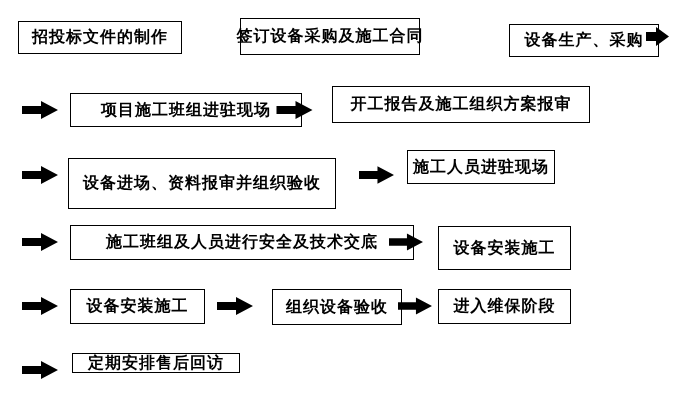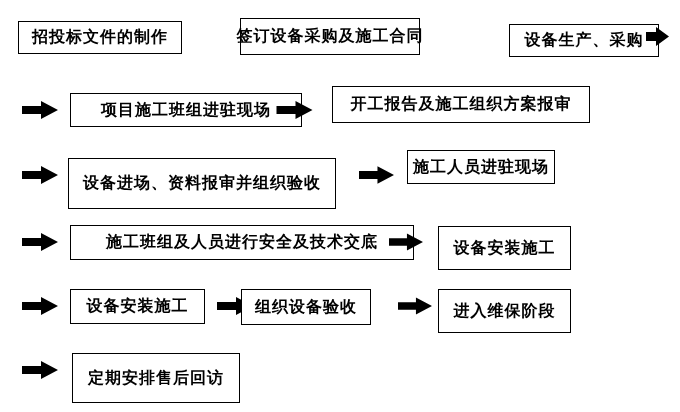--- a/index.html
+++ b/index.html
@@ -75,24 +75,24 @@
   </svg>
   <div class="box" style="left:438px;top:226px;width:133px;height:44px">设备安装施工</div>
 
   <svg class="arrow" style="left:22px;top:297px" width="36" height="18" viewBox="0 0 36 18">
     <path d="M0 5 H19 V0 L36 9 L19 18 V13 H0 Z" fill="#000000"></path>
   </svg>
   <div class="box" style="left:70px;top:289px;width:135px;height:35px">设备安装施工</div>
   <svg class="arrow" style="left:217px;top:297px" width="36" height="18" viewBox="0 0 36 18">
     <path d="M0 5 H19 V0 L36 9 L19 18 V13 H0 Z" fill="#000000"></path>
   </svg>
-  <div class="box" style="left:241px;top:289px;width:130px;height:36px">组织设备验收</div>
+  <div class="box" style="left:272px;top:289px;width:130px;height:36px">组织设备验收</div>
   <svg class="arrow" style="left:398px;top:297px" width="34" height="18" viewBox="0 0 36 18">
     <path d="M0 5 H19 V0 L36 9 L19 18 V13 H0 Z" fill="#000000"></path>
   </svg>
-  <div class="box" style="left:438px;top:289px;width:133px;height:44px">进入维保阶段</div>
+  <div class="box" style="left:438px;top:289px;width:133px;height:35px">进入维保阶段</div>
 
   <svg class="arrow" style="left:22px;top:361px" width="36" height="18" viewBox="0 0 36 18">
     <path d="M0 5 H19 V0 L36 9 L19 18 V13 H0 Z" fill="#000000"></path>
   </svg>
-  <div class="box" style="left:72px;top:353px;width:168px;height:50px">定期安排售后回访</div>
+  <div class="box" style="left:72px;top:353px;width:168px;height:20px">定期安排售后回访</div>
 
 </div>
 
 </body></html>

